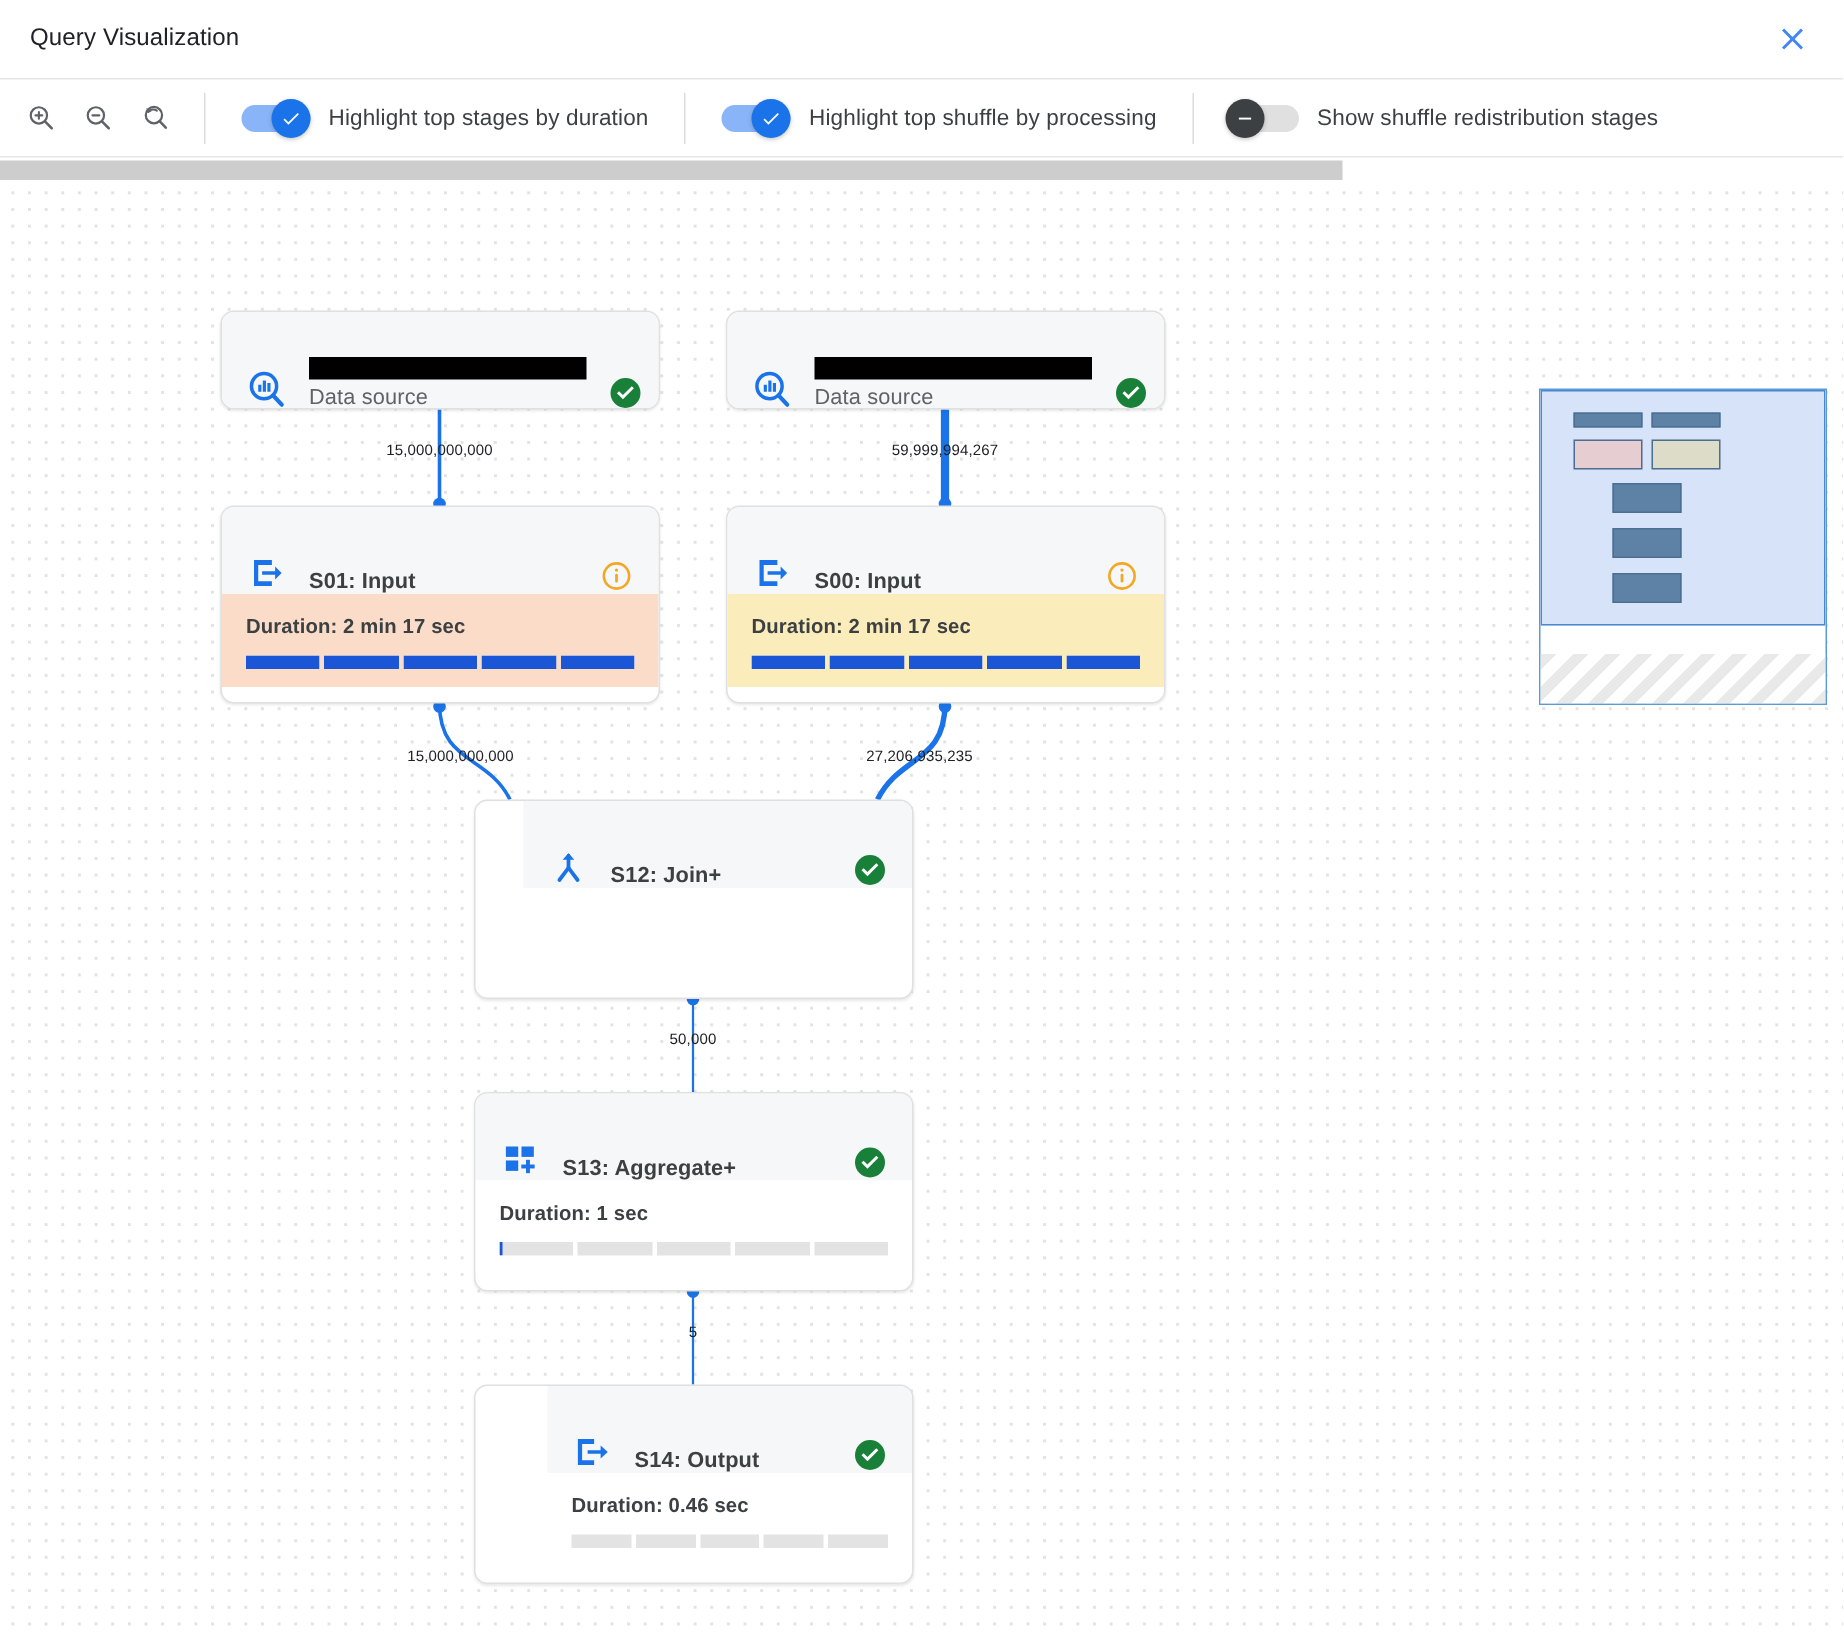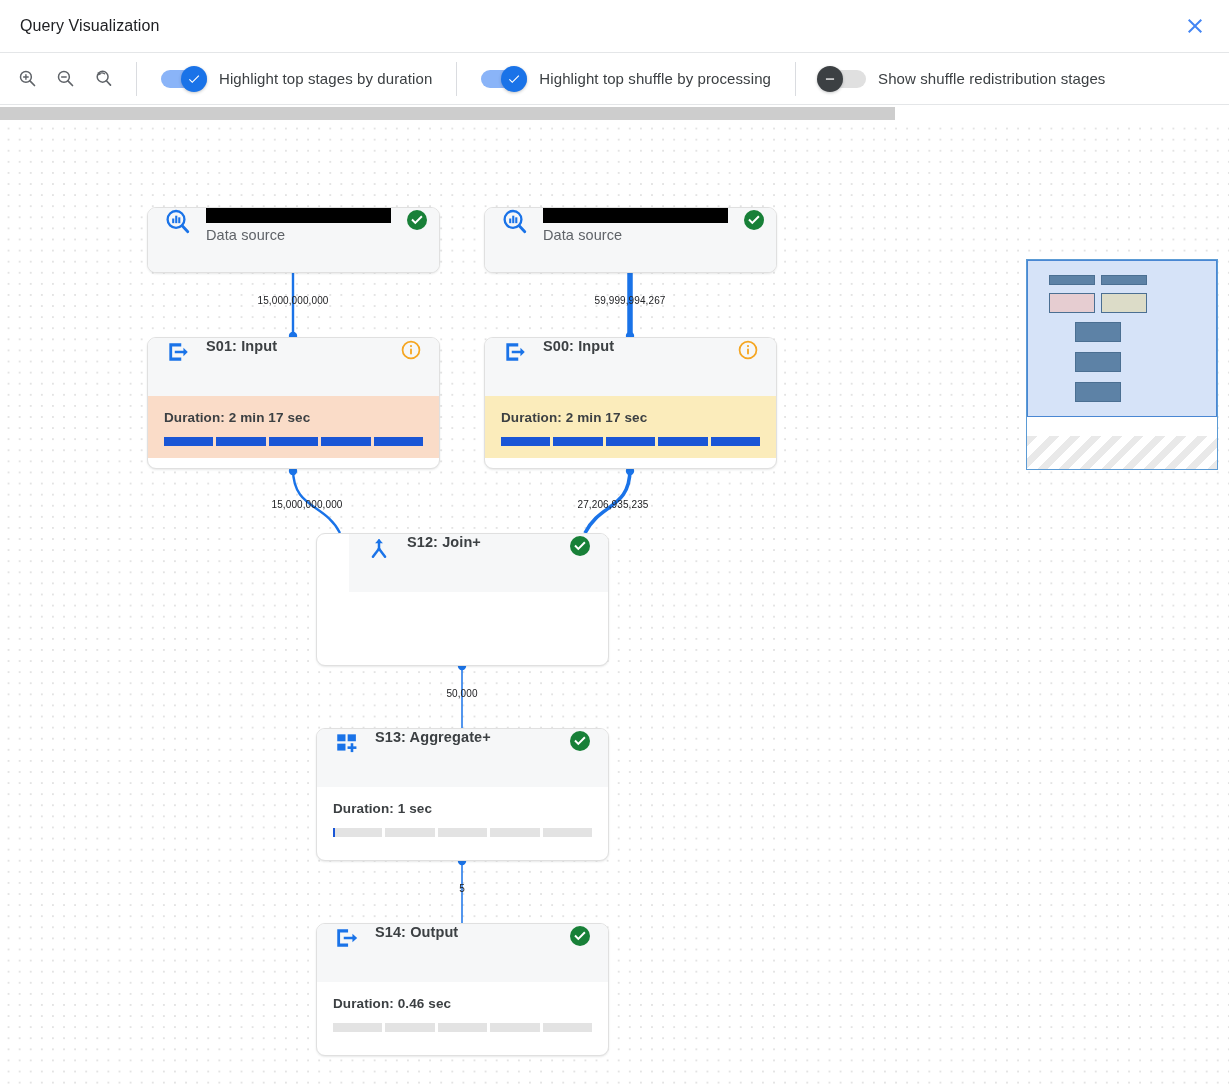--- a/index.html
+++ b/index.html
@@ -182,21 +182,21 @@
     position: absolute;
     background: #ffffff;
     border: 1px solid #e0e0e0;
     border-radius: 9px;
     box-sizing: border-box;
     box-shadow: 0 1px 2px rgba(60,64,67,.12);
     overflow: hidden;
   }
   .node-head {
     display: flex;
-    align-items: flex-start;
+    align-items: flex-end;
     gap: 14px;
     padding: 0 16px;
     height: 58px;
     background: #f6f7f8;
     box-sizing: border-box;
   }
   .node.ds .node-head { background: #f6f7f8; height: 66px; }
   .node-icon { flex: 0 0 auto; width: 28px; height: 28px; display:flex; align-items:center; justify-content:center;}
   .node-icon svg { display:block; }
   .node-title {
@@ -602,21 +602,21 @@
         <span class="bar-seg">
             <span class="fill" style="width:0%"></span>
           </span>
         <span class="bar-seg">
             <span class="fill" style="width:0%"></span>
           </span>
       </div>
     </div>
   </div>
 
-  <div class="node" style="left:316px; top:802px; width:293px; height:133px;">
+  <div class="node" style="left:316px; top:802px; width:293px; height:133px;padding-left:48px;">
     <div class="node-head">
       <span class="node-icon">
         <svg width="26" height="26" viewBox="0 0 24 24">
           <path d="M3 4 H13 V7 H5.6 V17 H13 V20 H3 Z" fill="#1a73e8"></path>
           <line x1="9" y1="12" x2="19" y2="12" stroke="#1a73e8" stroke-width="2.2"></line>
           <path d="M17 8 L21.4 12 L17 16 Z" fill="#1a73e8"></path>
         </svg>
       </span>
       <span class="node-title">S14: Output</span>
       <span class="node-status">

